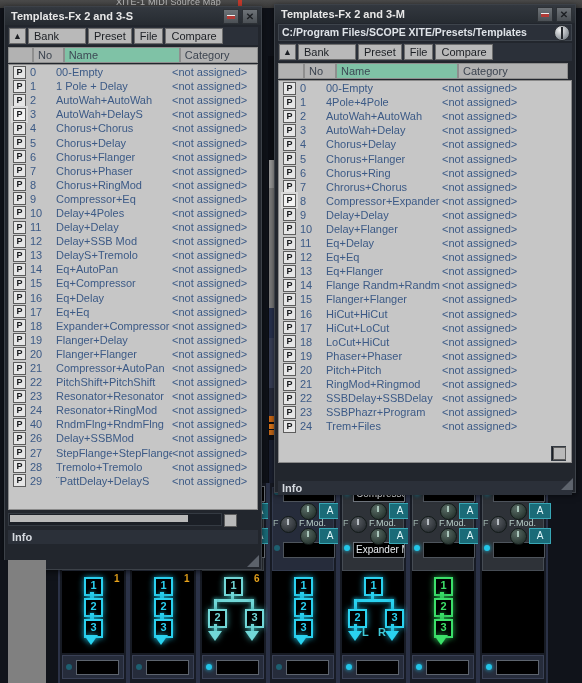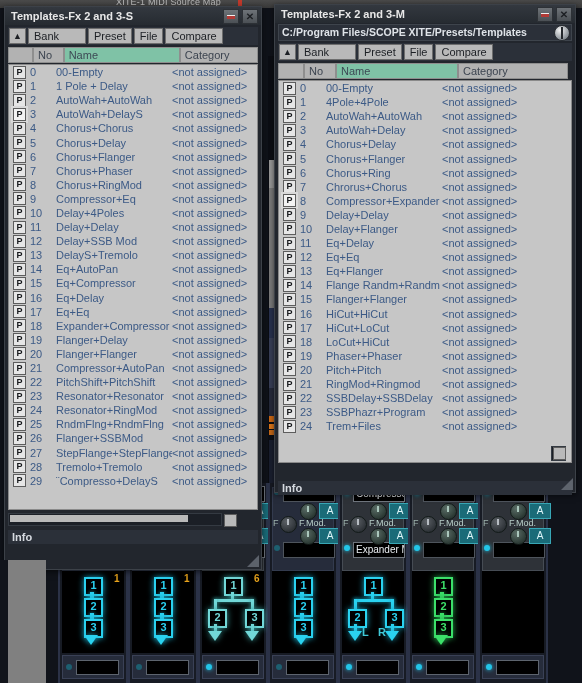--- a/index.html
+++ b/index.html
@@ -522,46 +522,46 @@
           <div class="ccat" style="width: 76px;">&lt;not assigned&gt;</div>
         </div>
         <div class="row">
           <div class="pbx">P</div>
           <div class="cno">24</div>
           <div class="cname">Resonator+RingMod</div>
           <div class="ccat" style="width: 76px;">&lt;not assigned&gt;</div>
         </div>
         <div class="row">
           <div class="pbx">P</div>
-          <div class="cno">25</div>
+          <div class="cno">40</div>
           <div class="cname">RndmFlng+RndmFlng</div>
           <div class="ccat" style="width: 76px;">&lt;not assigned&gt;</div>
         </div>
         <div class="row">
           <div class="pbx">P</div>
           <div class="cno">26</div>
-          <div class="cname">Flanger+SSBMod</div>
+          <div class="cname">Delay+SSBMod</div>
           <div class="ccat" style="width: 76px;">&lt;not assigned&gt;</div>
         </div>
         <div class="row">
           <div class="pbx">P</div>
           <div class="cno">27</div>
           <div class="cname">StepFlange+StepFlange</div>
           <div class="ccat" style="width: 76px;">&lt;not assigned&gt;</div>
         </div>
         <div class="row">
           <div class="pbx">P</div>
           <div class="cno">28</div>
           <div class="cname">Tremolo+Tremolo</div>
           <div class="ccat" style="width: 76px;">&lt;not assigned&gt;</div>
         </div>
         <div class="row">
           <div class="pbx">P</div>
           <div class="cno">29</div>
-          <div class="cname">¨Compresso+DelayS</div>
+          <div class="cname">¨PattDelay+DelayS</div>
           <div class="ccat" style="width: 76px;">&lt;not assigned&gt;</div>
         </div>
       </div>
 
     <div class="hscroll" style="width:212px;">
       <div class="hthumb" style="width:178px;"></div>
       <div class="hend"></div>
     </div>
 
     <div class="info-bar">Info</div>

